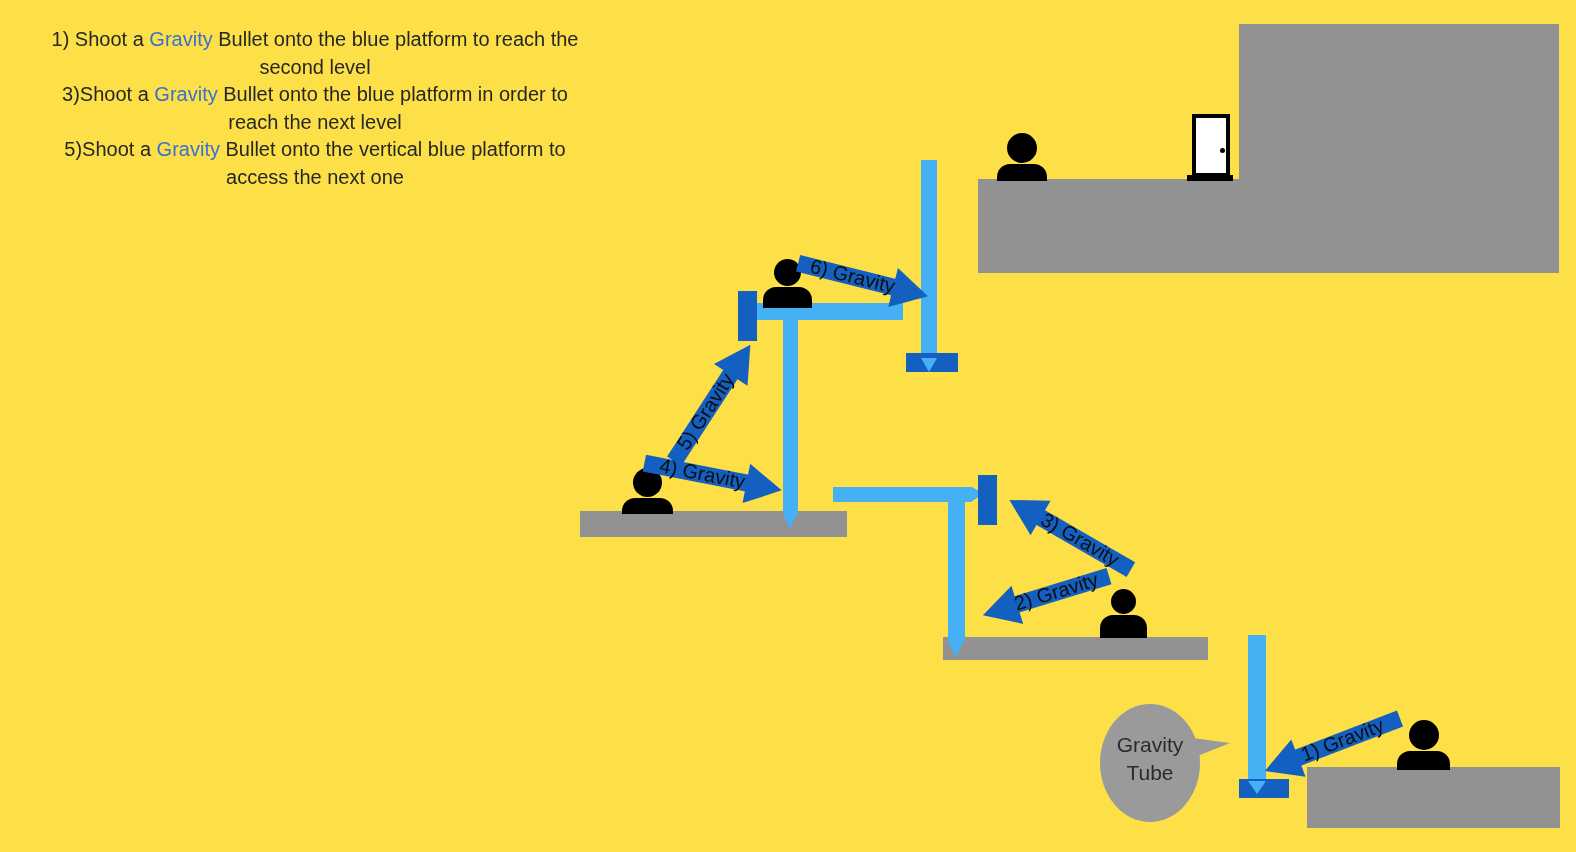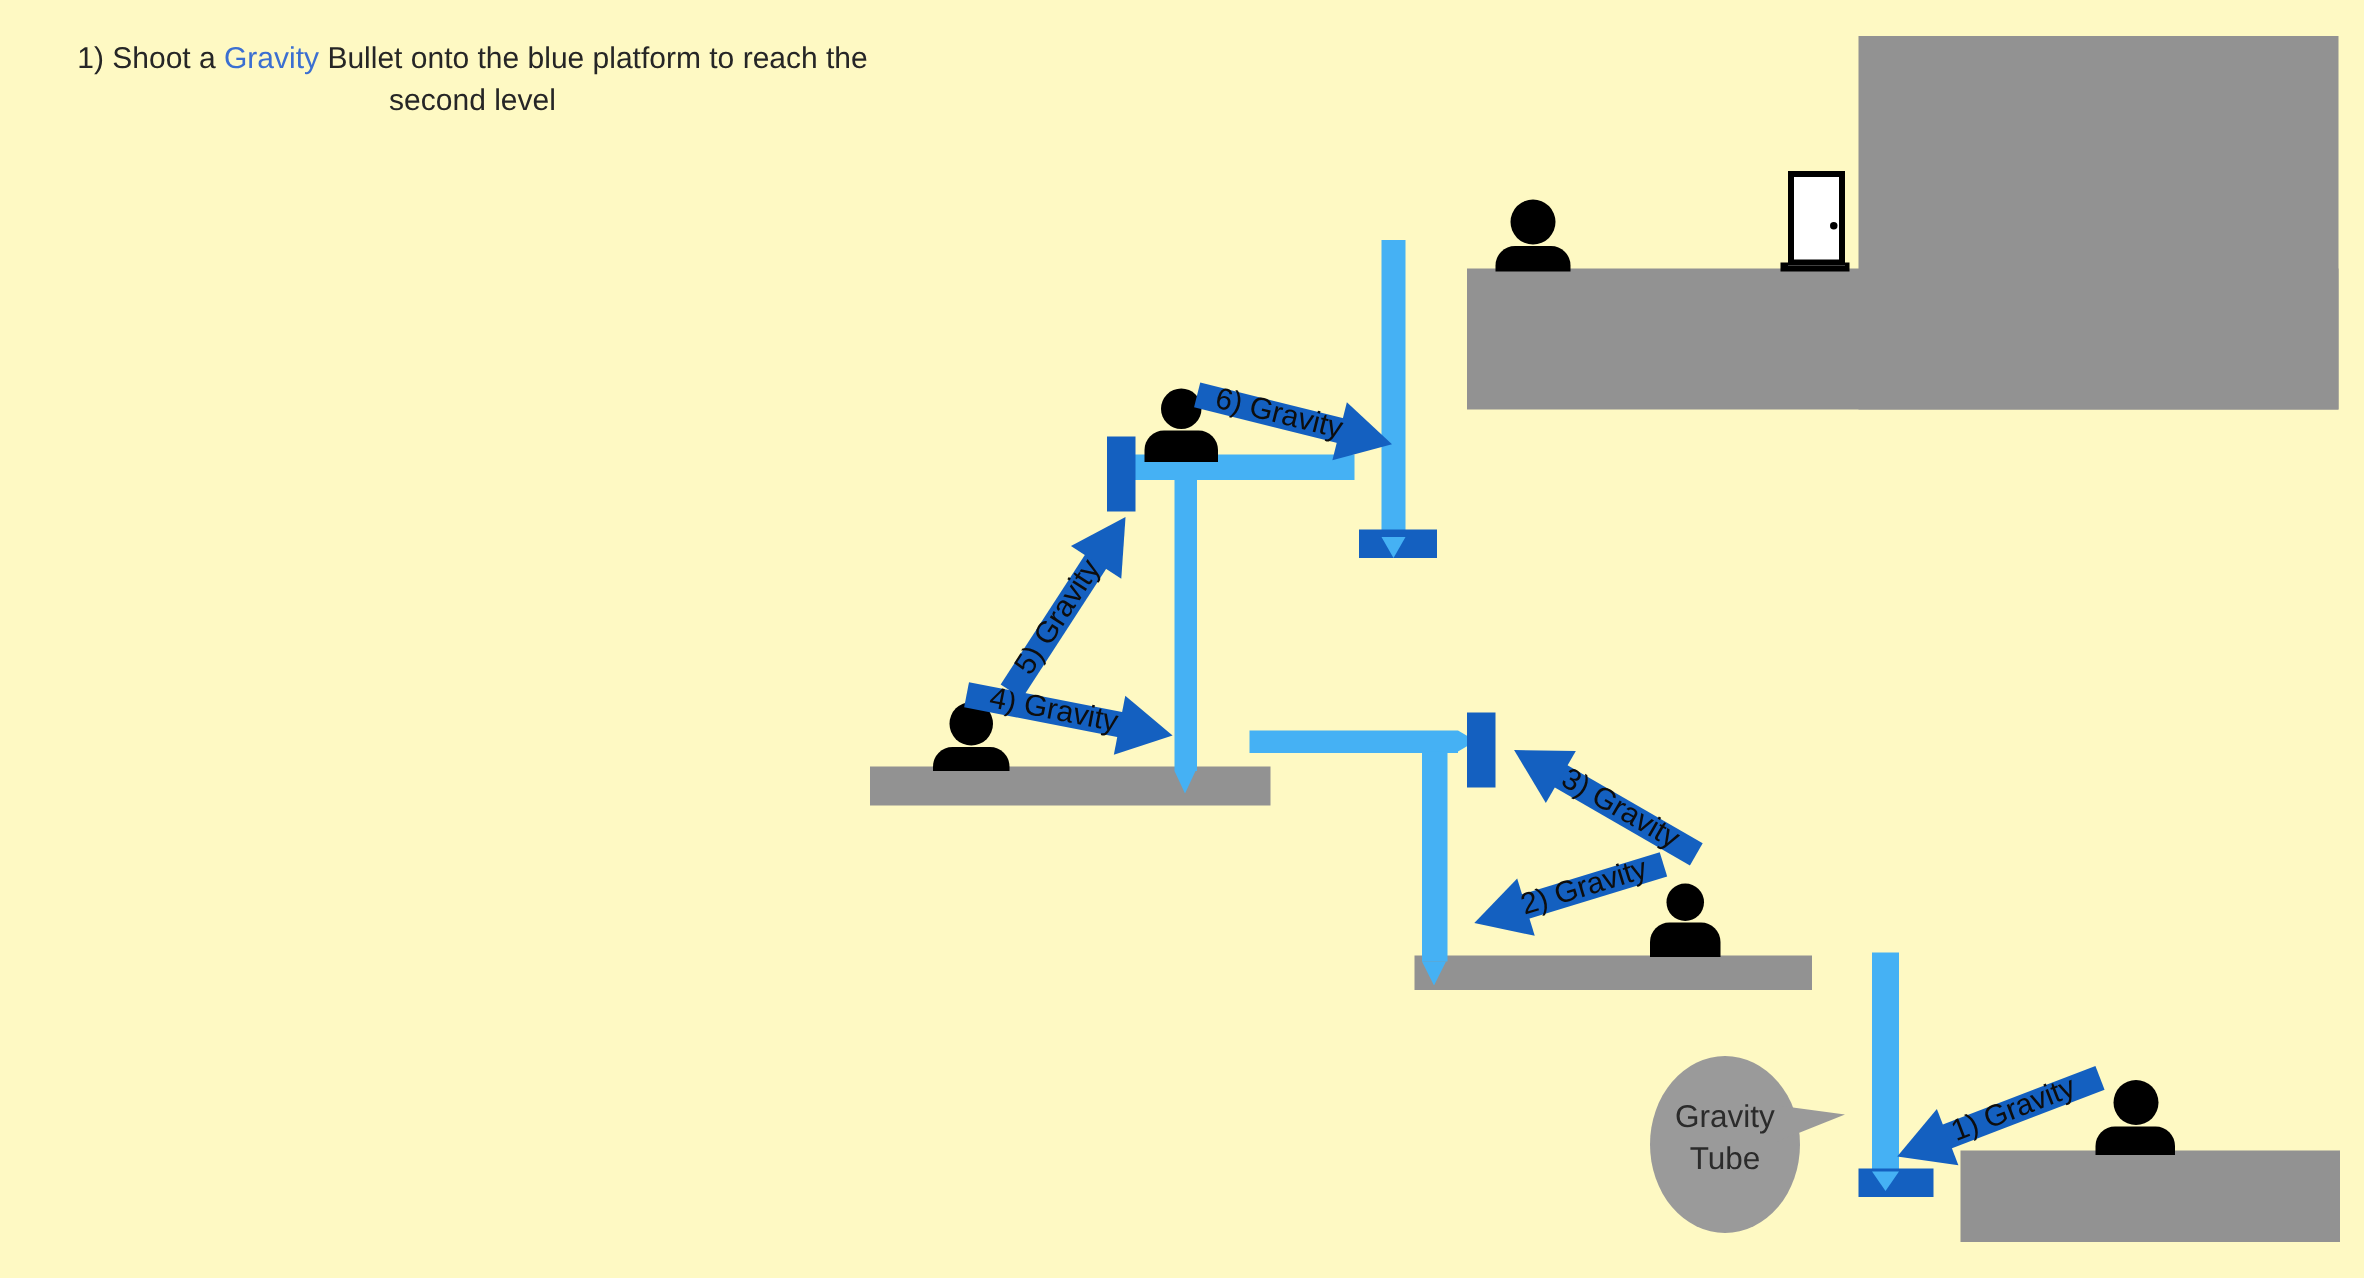--- a/index.html
+++ b/index.html
@@ -1,16 +1,16 @@
 <!DOCTYPE html>
 <html><head>
 <meta charset="utf-8">
 <style>
   html,body{margin:0;padding:0;background:#ffffff;}
-  .canvas{position:relative;width:1576px;height:852px;background:#fef9c3;overflow:hidden;
+  .canvas{position:relative;width:1576px;height:852px;background:#fde047;overflow:hidden;
           font-family:"Liberation Sans",sans-serif;}
 
   
   .instructions{position:absolute;left:8px;top:26px;width:614px;
                 font-size:20px;line-height:27.5px;color:#262626;text-align:center;}
   .instructions p{margin:0;}
   .kw{color:#3B6FD1;}
 
   
   .grey{position:absolute;background:#929292;}
@@ -84,20 +84,22 @@
   .bubble-text{position:absolute;left:1100px;top:731px;width:100px;text-align:center;
                font-size:21px;line-height:28px;color:#2b2b2b;z-index:10;}
 </style>
 </head>
 <body>
 
 <div class="canvas">
 
   <div class="instructions">
     <p><span>1) Shoot a </span><span class="kw">Gravity</span><span> Bullet onto the blue platform to reach the</span><br><span>second level</span></p>
+    <p><span>3)Shoot a </span><span class="kw">Gravity</span><span> Bullet onto the blue platform in order to</span><br><span>reach the next level</span></p>
+    <p><span>5)Shoot a </span><span class="kw">Gravity</span><span> Bullet onto the vertical blue platform to</span><br><span>access the next one</span></p>
   </div>
 
   <div class="grey block-a"></div>
   <div class="grey plat-b"></div>
   <div class="grey floor-2"></div>
   <div class="grey floor-3"></div>
   <div class="grey floor-4"></div>
 
   <div class="door-wrap">
     <div class="door-sill"></div>

